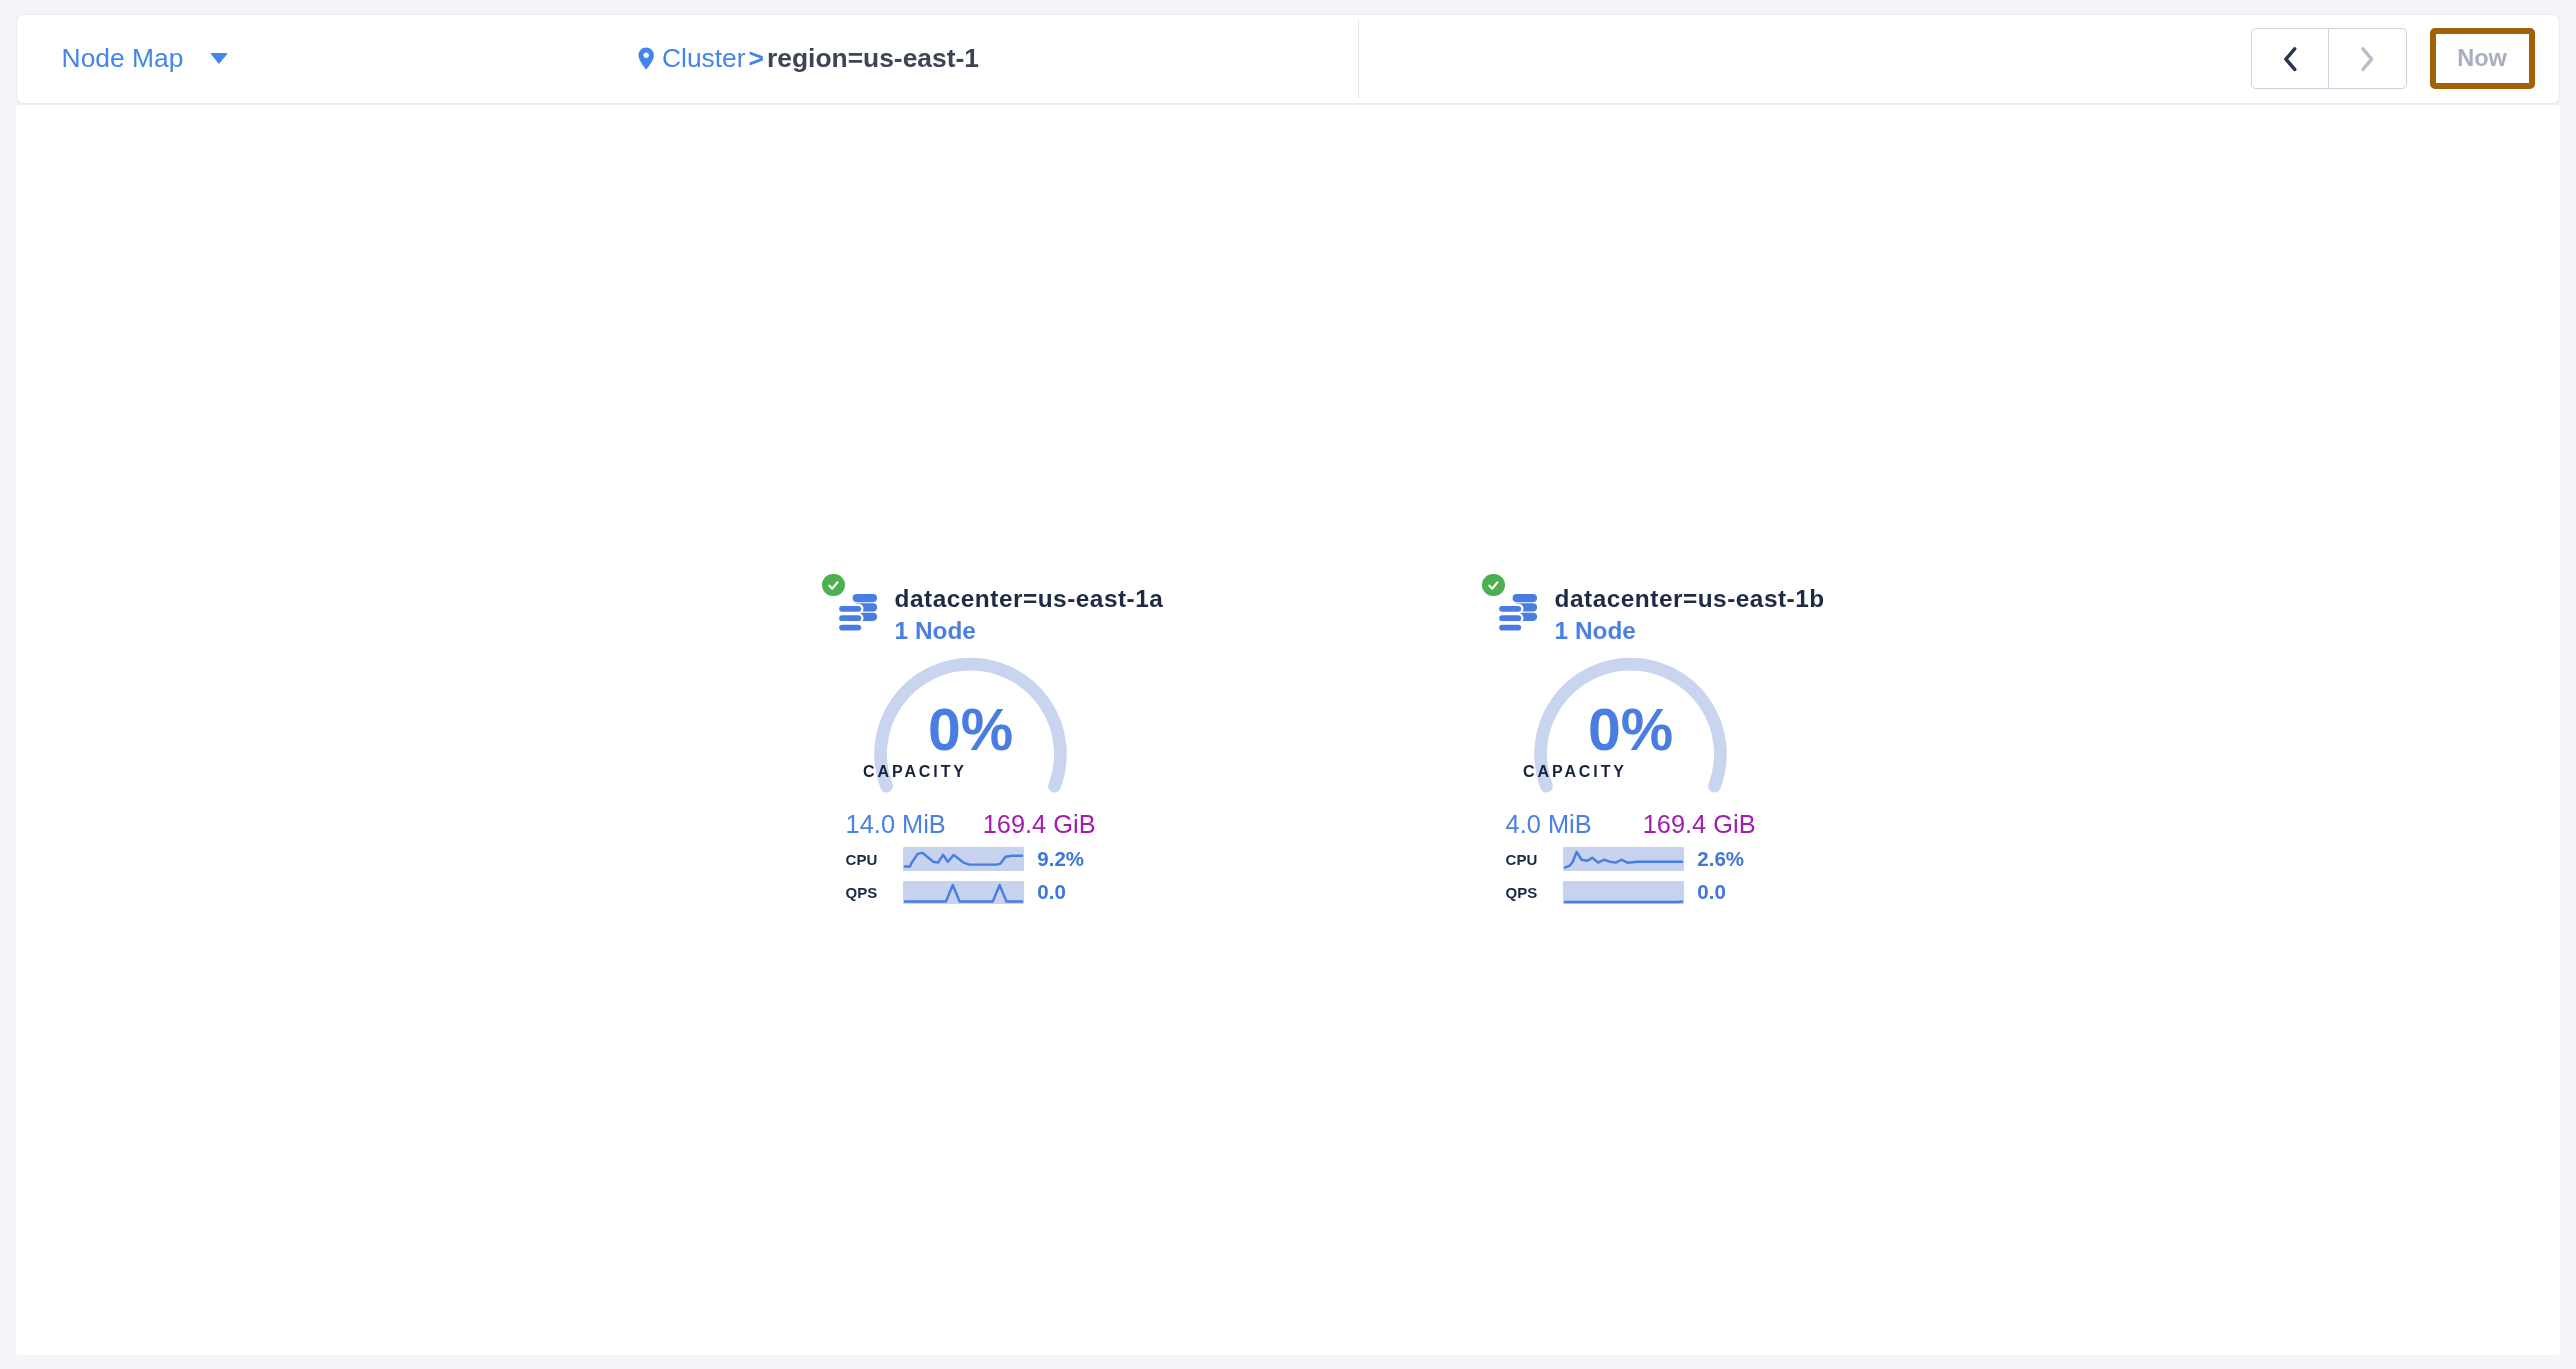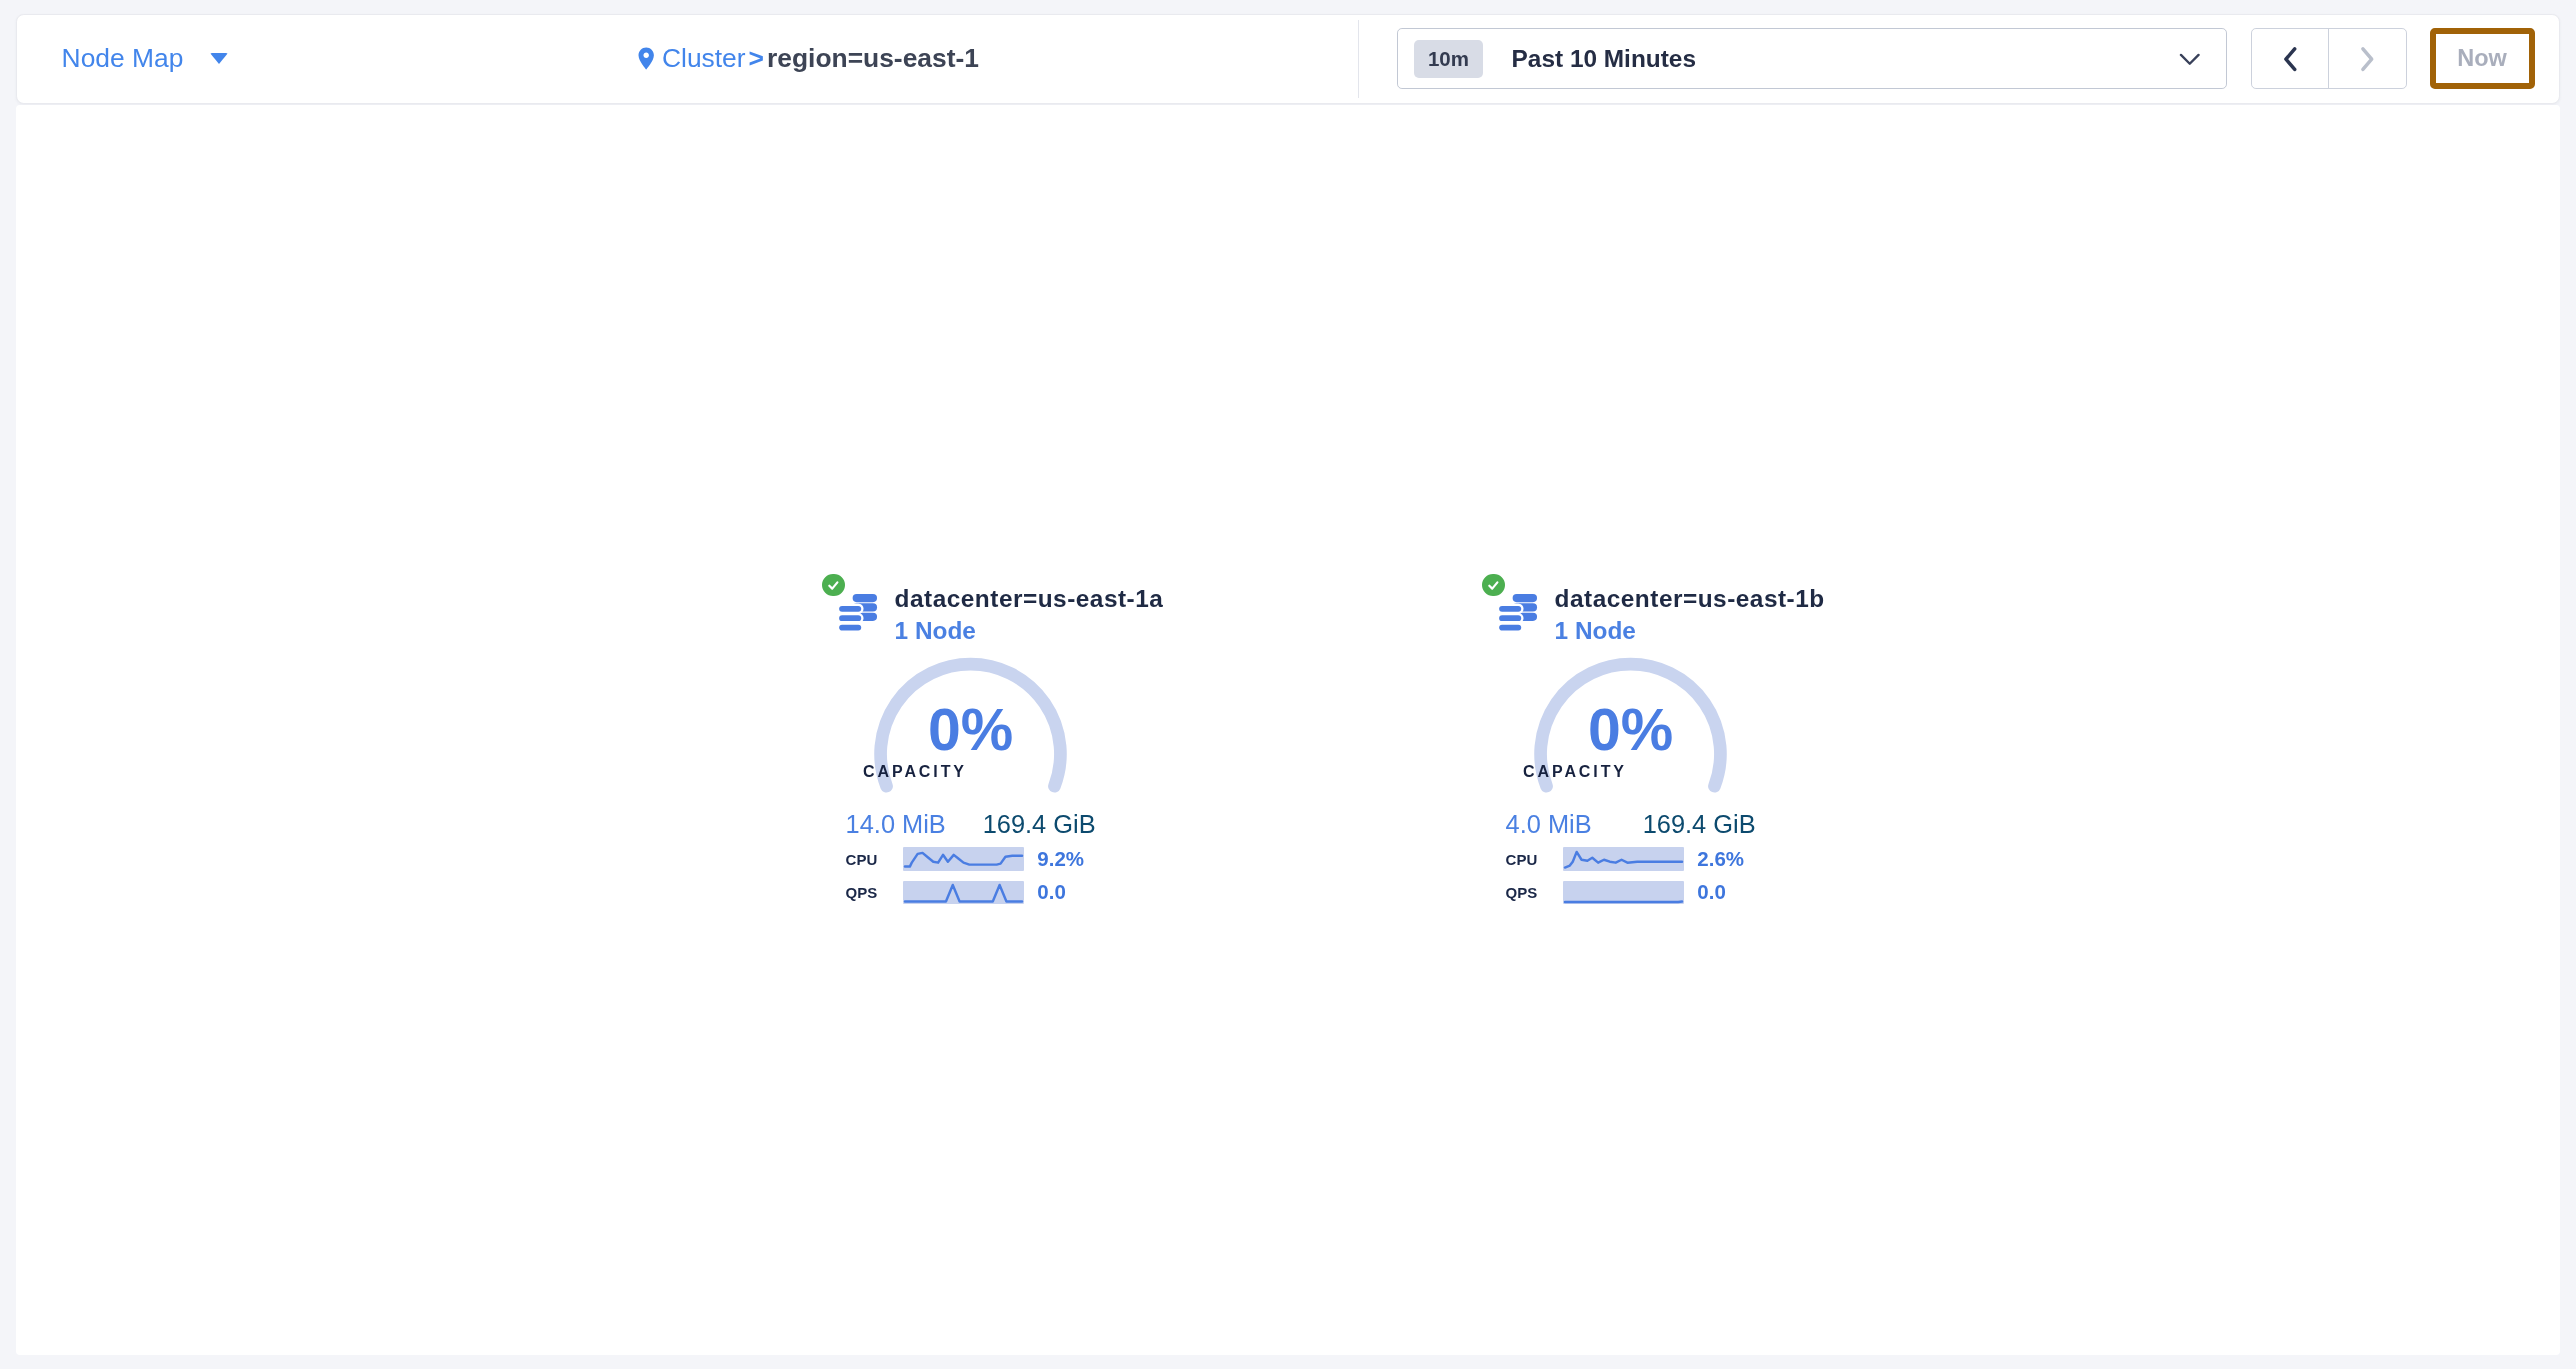--- a/index.html
+++ b/index.html
@@ -86,21 +86,21 @@
   .gauge-pct {
     position:absolute; top:45px; width:100%; text-align:center;
     font-size:59px; font-weight:700; color:#4a7de2; line-height:1;
   }
   .gauge-label {
     position:absolute; top:107px; width:100%; text-align:left;
     font-size:16px; font-weight:700; letter-spacing:2.9px; color:#17223f;
   }
   .cap-values { display:flex; justify-content:space-between; margin-top:7px; font-size:25.4px; line-height:29px; }
   .cap-used { color:#4a80e2; }
-  .cap-total { color:#0c4a6e; }
+  .cap-total { color:#a21caf; }
 
   .metrics { margin-top:2px; }
   .metric-row { display:flex; align-items:center; height:25.4px; margin-top:7.8px; }
   .metric-label { width:57px; font-size:15px; font-weight:700; color:#1b2848; }
   .spark { width:121px; height:23.5px; background:#c7d2ee; border-radius:1px; }
   .spark svg { display:block; width:121px; height:23.5px; }
   .metric-value { margin-left:13.7px; font-size:20.5px; font-weight:700; color:#3e76dd; }
 
   
   .up-btn {
@@ -127,29 +127,20 @@
       <svg width="26.4" height="31" viewBox="0 0 24 24">
         <path fill="#4285eb" d="M12 2C8.13 2 5 5.13 5 9c0 5.25 7 13 7 13s7-7.75 7-13c0-3.87-3.13-7-7-7zm0 9.5c-1.38 0-2.5-1.12-2.5-2.5S10.62 6.5 12 6.5s2.5 1.12 2.5 2.5-1.12 2.5-2.5 2.5z"></path>
       </svg>
       <span class="crumb-link">Cluster</span>
       <span class="crumb-sep">&gt;</span>
       <span class="crumb-current">region=us-east-1</span>
     </div>
 
     <div class="topbar-divider"></div>
 
-    <div class="timebox">
-      <span class="time-badge">10m</span>
-      <span class="time-label">Past 10 Minutes</span>
-      <span class="time-chevron">
-        <svg width="21.5" height="12.7" viewBox="0 0 22 13">
-            <polyline points="2,2 11,11 20,2" fill="none" stroke="#39415a" stroke-width="2.4" stroke-linecap="round" stroke-linejoin="round"></polyline>
-          </svg>
-      </span>
-    </div>
 
     <div class="navgroup">
       <div class="navcell">
         <svg width="16.6" height="26.4" viewBox="0 0 17 27">
           <polyline points="13,3 4,13.5 13,24" fill="none" stroke="#2b3550" stroke-width="3.6" stroke-linecap="round" stroke-linejoin="round"></polyline>
         </svg>
       </div>
       <div class="navcell">
         <svg width="16.6" height="26.4" viewBox="0 0 17 27">
           <polyline points="4,3 13,13.5 4,24" fill="none" stroke="#b9bfcb" stroke-width="3.6" stroke-linecap="round" stroke-linejoin="round"></polyline>

